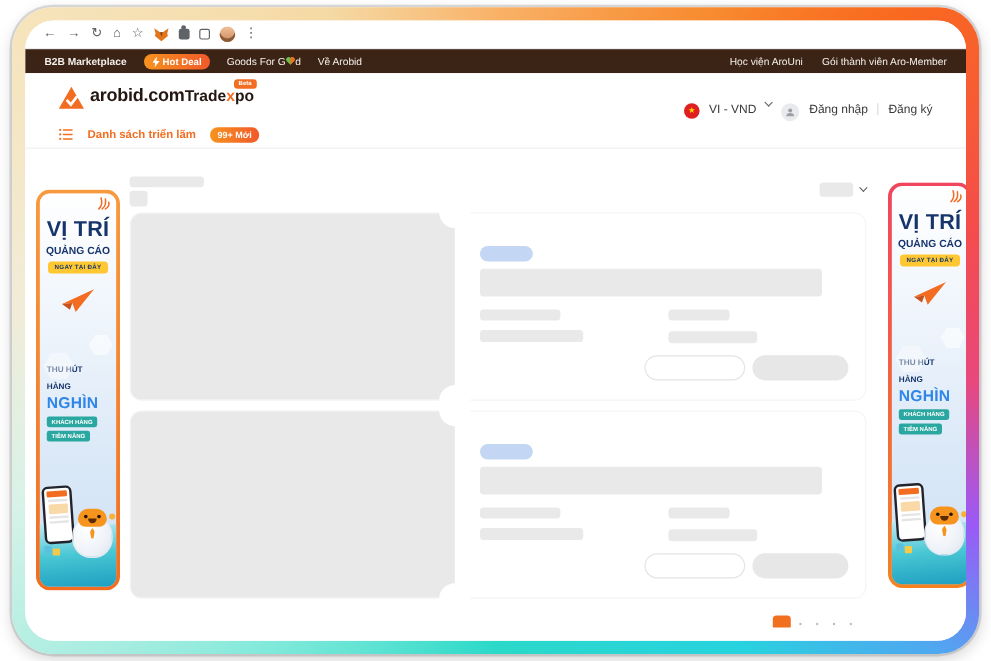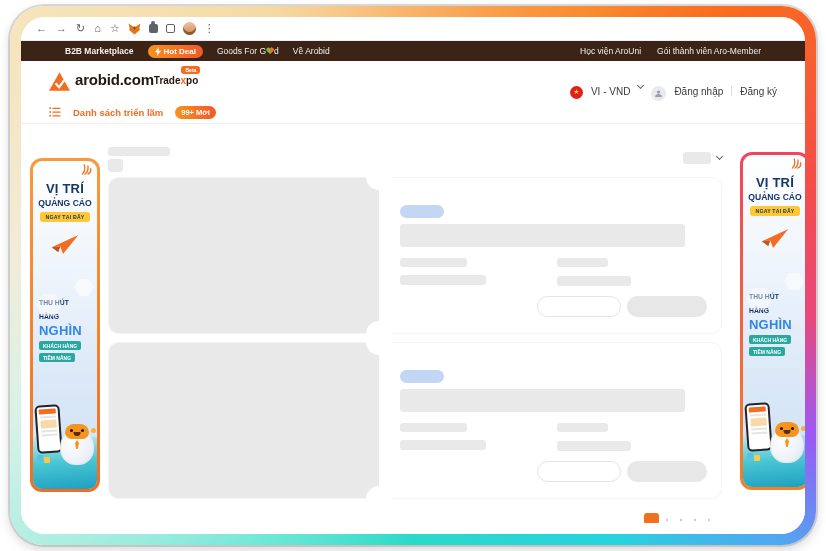--- a/index.html
+++ b/index.html
@@ -31,32 +31,32 @@
   .gicon::after { content:""; position:absolute; inset:3px; background:#F1F3F4; border-radius:50%; }
   .gicon .bar { position:absolute; right:0; top:4.5px; width:5px; height:2.5px; background:#4285F4; z-index:2; }
   .url-text { font-size:9px; color:#202124; letter-spacing:.1px; }
   .chrome-right { display:flex; align-items:center; gap:8px; }
   .ext-puzzle { width:9px; height:9px; background:#5F6368; border-radius:2px; position:relative; }
   .ext-puzzle::before { content:""; position:absolute; top:-3px; left:2.5px; width:4px; height:4px; background:#5F6368; border-radius:50%; }
   .tab-icon { width:9px; height:9px; border:1.5px solid #5F6368; border-radius:2px; }
   .avatar { width:13px; height:13px; border-radius:50%; background:linear-gradient(180deg,#F2C19B,#C98A5B); box-shadow:inset 0 -3px 0 #8D5B36; }
 
   
-  .darkbar { height:20px; background:#3B2316; display:flex; align-items:center; gap:14px; padding:0 44px; color:#F4EFEA; font-size:8.5px; flex:0 0 auto; }
+  .darkbar { height:20px; background:#3B2316; display:flex; align-items:center; gap:14px; padding:0 16px; color:#F4EFEA; font-size:8.5px; flex:0 0 auto; }
   .darkbar .right { margin-left:auto; display:flex; gap:16px; }
   .pill-hot { display:inline-flex; align-items:center; gap:3px; background:linear-gradient(90deg,#F7931E,#F1592A); color:#fff; font-size:8px; font-weight:700; padding:2px 7px; border-radius:9px; }
   .heart { display:inline-block; width:8px; height:8px; vertical-align:-1px; }
 
   
   .header { height:40px; display:flex; align-items:center; padding:0 28px; background:#fff; flex:0 0 auto; }
   .logo { display:flex; align-items:flex-start; gap:5px; position:relative; }
   .logo-txt { display:flex; flex-direction:row; align-items:flex-end; position:relative; }
   .brand { font-size:15px; font-weight:800; color:#241712; letter-spacing:-.2px; line-height:1; }
   .brand-badge { position:absolute; top:-6px; right:-2px; background:#F26D21; color:#fff; font-size:5px; font-weight:700; padding:1px 4px; border-radius:3px; }
-  .brand-sub { font-size:10px; font-weight:800; color:#241712; line-height:1.2; }
+  .brand-sub { font-size:13px; font-weight:800; color:#241712; line-height:1.2; }
   .brand-sub .x { color:#F26D21; }
   .header .right { margin-left:auto; display:flex; gap:8px; font-size:10px; color:#3A3A3A;margin-top:24px; }
   .flag { width:13px; height:13px; border-radius:50%; background:#E02020; color:#FFD400; font-size:7px; display:flex; align-items:center; justify-content:center; }
   .chev { width:5px; height:5px; border-right:1.2px solid #666; border-bottom:1.2px solid #666; transform:rotate(45deg); margin-top:-3px; }
   .person-badge { width:15px; height:15px; border-radius:50%; background:#E8EAED; display:flex; align-items:center; justify-content:center; }
   .vdiv { width:1px; height:10px; background:#DDD; }
 
   
   .subnav { height:23px; display:flex; align-items:center; gap:26px; padding:0 28px; background:#fff; border-bottom:1px solid #EEE; flex:0 0 auto; }
   .subnav-item { display:flex; align-items:center; gap:12px; font-size:9.5px; font-weight:700; }
@@ -95,21 +95,21 @@
   
   .ad-banner { position:absolute; width:70px; display:flex; flex-direction:column; border-radius:12px; overflow:hidden;
     border:3px solid transparent;
     background: linear-gradient(180deg,#FFFFFF 0%,#ECF3FB 38%,#DAE8F7 68%,#CFE2F5 100%) padding-box,
                 linear-gradient(180deg,#F79A3E,#F26D21) border-box; }
   .ad-banner.left  { left:9px;  top:34px; height:334px; }
   .ad-banner.right { right:-5px; top:28px; height:338px;
     background: linear-gradient(180deg,#FFFFFF 0%,#ECF3FB 38%,#DAE8F7 68%,#CFE2F5 100%) padding-box,
                 linear-gradient(180deg,#F0455E,#F58220) border-box; }
   .ad-sparkle { align-self:flex-end; margin:3px 5px 0 0; height:11px; }
-  .ad-t1 { margin-top:6px; text-align:center; font-size:13px; font-weight:800; color:#16356B; letter-spacing:.2px; }
+  .ad-t1 { margin-top:6px; text-align:center; font-size:18px; font-weight:800; color:#16356B; letter-spacing:.2px; }
   .ad-t2 { margin-top:2px; text-align:center; font-size:8.6px; font-weight:800; color:#16356B; }
   .ad-cta { margin:4px auto 0; width:max-content; background:#FFC732; color:#173A6E; font-size:5.2px; font-weight:800; padding:2px 5px; border-radius:3px; letter-spacing:.2px; }
   .ad-cursor { display:block; margin:12px auto 0; }
   .ad-hex { position:absolute; clip-path:polygon(25% 0,75% 0,100% 50%,75% 100%,25% 100%,0 50%); background:rgba(255,255,255,.6); }
   .hex1 { right:3px; top:118px; width:20px; height:17px; }
   .hex2 { left:3px; top:133px; width:26px; height:22px; opacity:.7; }
   .ad-t3 { margin:44px 0 0 6px; font-size:6.8px; font-weight:800; color:#16356B; }
   .ad-t4 { margin-left:6px; line-height:1; }
   .ad-t4 .w1 { font-size:6.8px; font-weight:800; color:#16356B; }
   .ad-t4 .w2 { font-size:13px; font-weight:800; color:#2E86E8; letter-spacing:.2px; }

